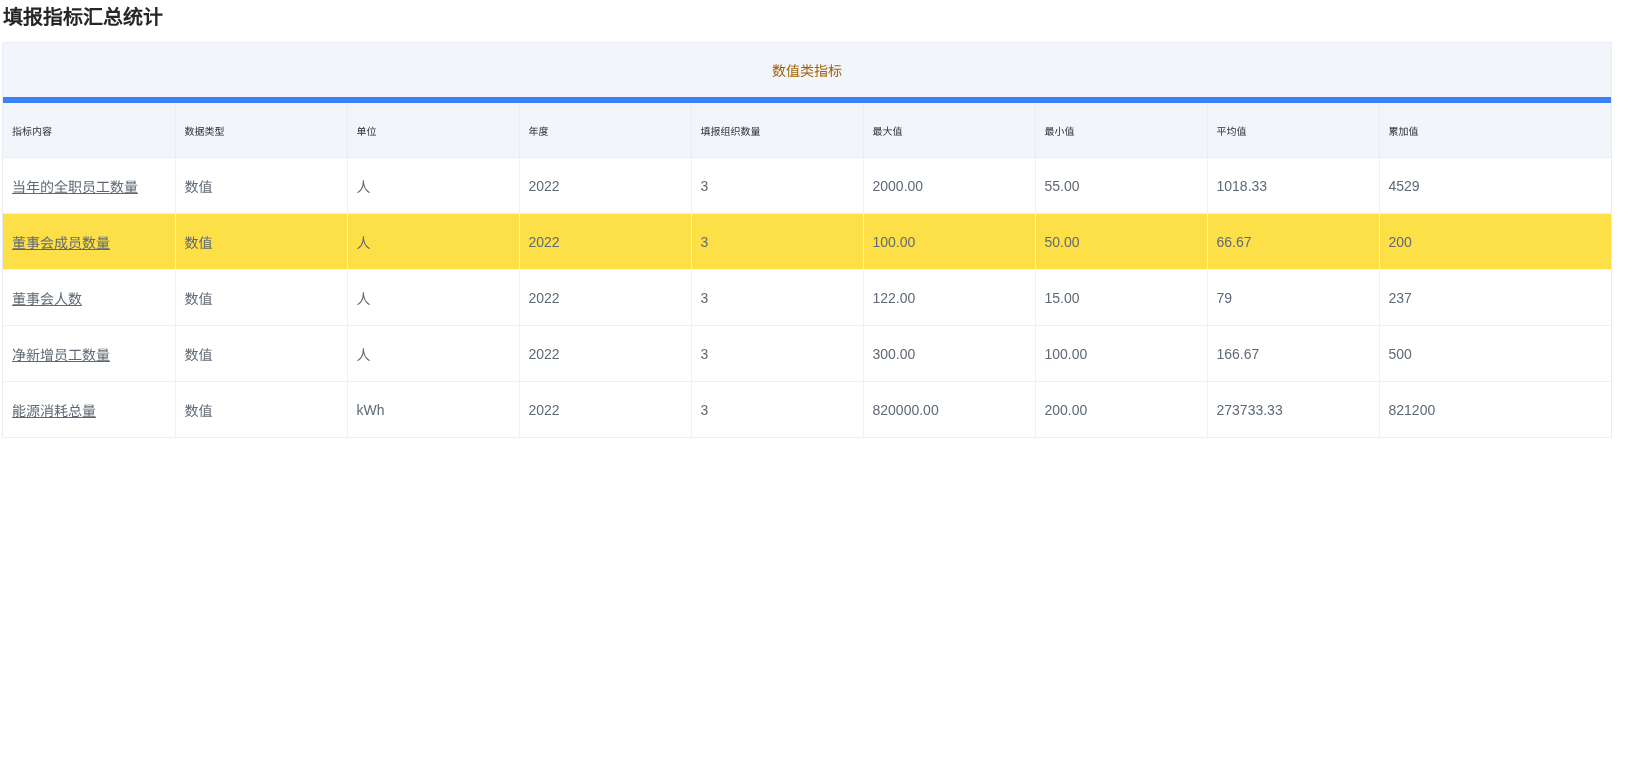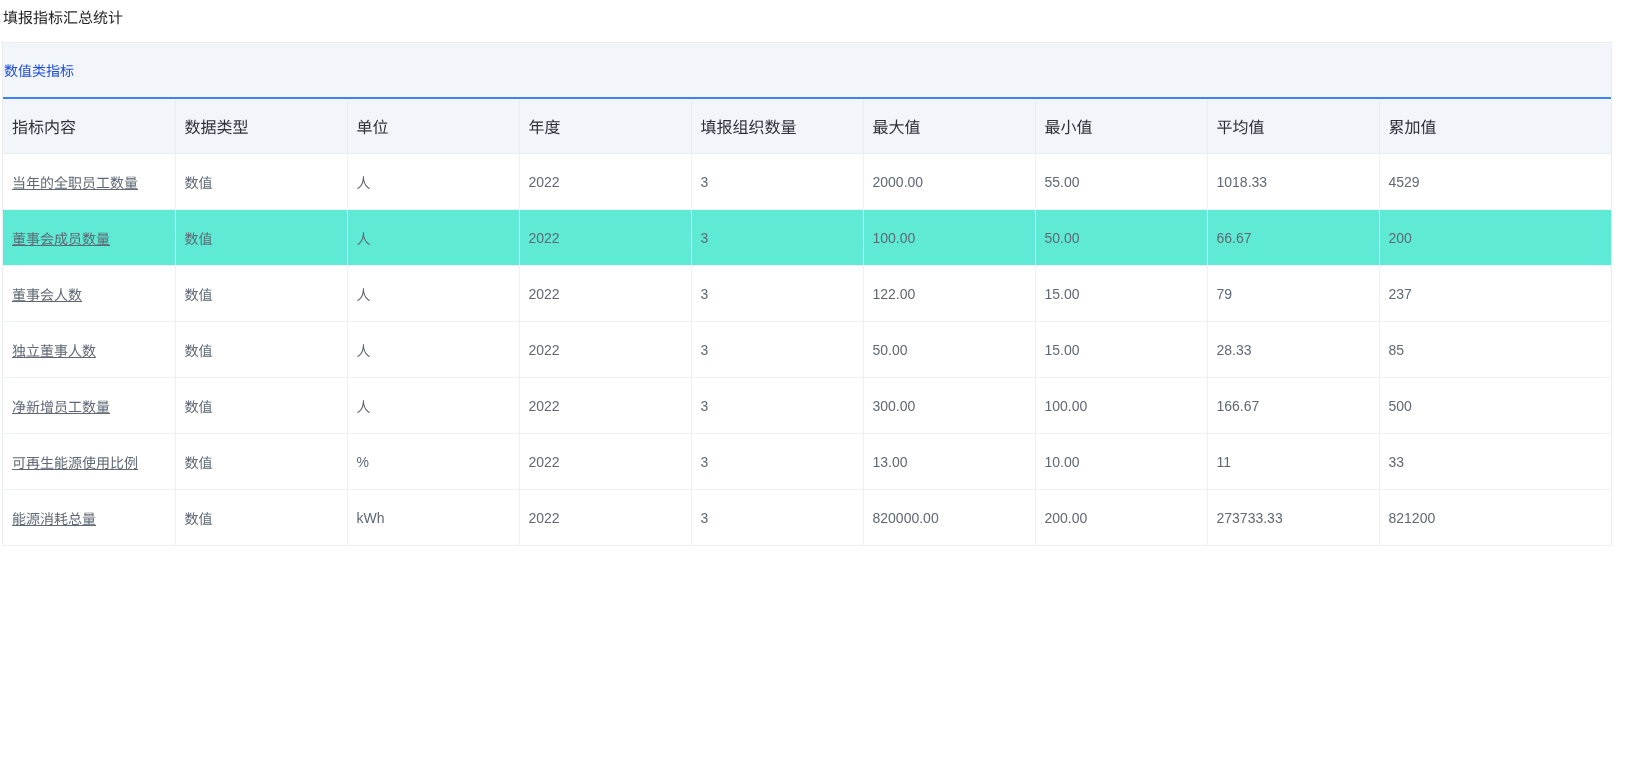--- a/index.html
+++ b/index.html
@@ -7,23 +7,23 @@
     padding: 0;
     width: 1627px;
     height: 758px;
     overflow: hidden;
     background: #ffffff;
     font-family: "Liberation Sans", "DejaVu Sans", sans-serif;
     -webkit-font-smoothing: antialiased;
   }
   .page-title {
     margin: 7px 0 0 3px;
-    font-size: 15px;
+    font-size: 20px;
     line-height: 21px;
-    font-weight: 400;
+    font-weight: 700;
     color: #262626;
   }
   .table-wrap {
     margin: 14px 15px 0 2px;          
     border: 1px solid #e9ecf2;
     border-bottom: none;
     background: #ffffff;
   }
   table.summary {
     width: 100%;
@@ -31,37 +31,37 @@
     table-layout: fixed;
     font-size: 14px;
   }
   col.col-std  { width: 172px; }
   col.col-last { width: auto; }
 
   
   th.group-th {
     height: 52px;
     background: #f2f5fa;
-    border-bottom: 2px solid #3b82f6;
-    text-align: left;
+    border-bottom: 6px solid #3b82f6;
+    text-align: center;
     font-weight: 400;
-    color: #1d4ed8;
+    color: #a16207;
     font-size: 14px;
   }
   
   tr.cols-row th {
     height: 54px;
     background: #f2f5fa;
     border: 1px solid #e9ecf2;
     border-top: none;
     text-align: left;
     padding: 0 9px;
     font-weight: 400;
     color: #2c3138;
-    font-size: 16px;
+    font-size: 10px;
     white-space: nowrap;
     overflow: hidden;
   }
   tr.cols-row th:first-child { border-left: none; }
   tr.cols-row th:last-child  { border-right: none; }
 
   
   tbody td {
     height: 55px;
     padding: 0 9px;
@@ -69,21 +69,21 @@
     color: #5f6975;
     background: #ffffff;
     text-align: left;
     white-space: nowrap;
     overflow: hidden;
     text-overflow: ellipsis;
     font-size: 14px;
   }
   tbody td:first-child { border-left: none; text-decoration: underline; }
   tbody td:last-child  { border-right: none; }
-  tbody tr.row-highlight td { background: #5eead4; margin-top: 40px; }
+  tbody tr.row-highlight td { background: #fde047; margin-top: 40px; }
 </style>
 </head>
 <body>
 
 <div class="page-title">填报指标汇总统计</div>
 
 <div class="table-wrap">
   <table class="summary">
     <colgroup id="colgroup">
         <col class="col-std">
@@ -140,51 +140,29 @@
           <td>数值</td>
           <td>人</td>
           <td>2022</td>
           <td>3</td>
           <td>122.00</td>
           <td>15.00</td>
           <td>79</td>
           <td>237</td>
         </tr>
         <tr>
-          <td>独立董事人数</td>
-          <td>数值</td>
-          <td>人</td>
-          <td>2022</td>
-          <td>3</td>
-          <td>50.00</td>
-          <td>15.00</td>
-          <td>28.33</td>
-          <td>85</td>
-        </tr>
-        <tr>
           <td>净新增员工数量</td>
           <td>数值</td>
           <td>人</td>
           <td>2022</td>
           <td>3</td>
           <td>300.00</td>
           <td>100.00</td>
           <td>166.67</td>
           <td>500</td>
-        </tr>
-        <tr>
-          <td>可再生能源使用比例</td>
-          <td>数值</td>
-          <td>%</td>
-          <td>2022</td>
-          <td>3</td>
-          <td>13.00</td>
-          <td>10.00</td>
-          <td>11</td>
-          <td>33</td>
         </tr>
         <tr>
           <td>能源消耗总量</td>
           <td>数值</td>
           <td>kWh</td>
           <td>2022</td>
           <td>3</td>
           <td>820000.00</td>
           <td>200.00</td>
           <td>273733.33</td>

